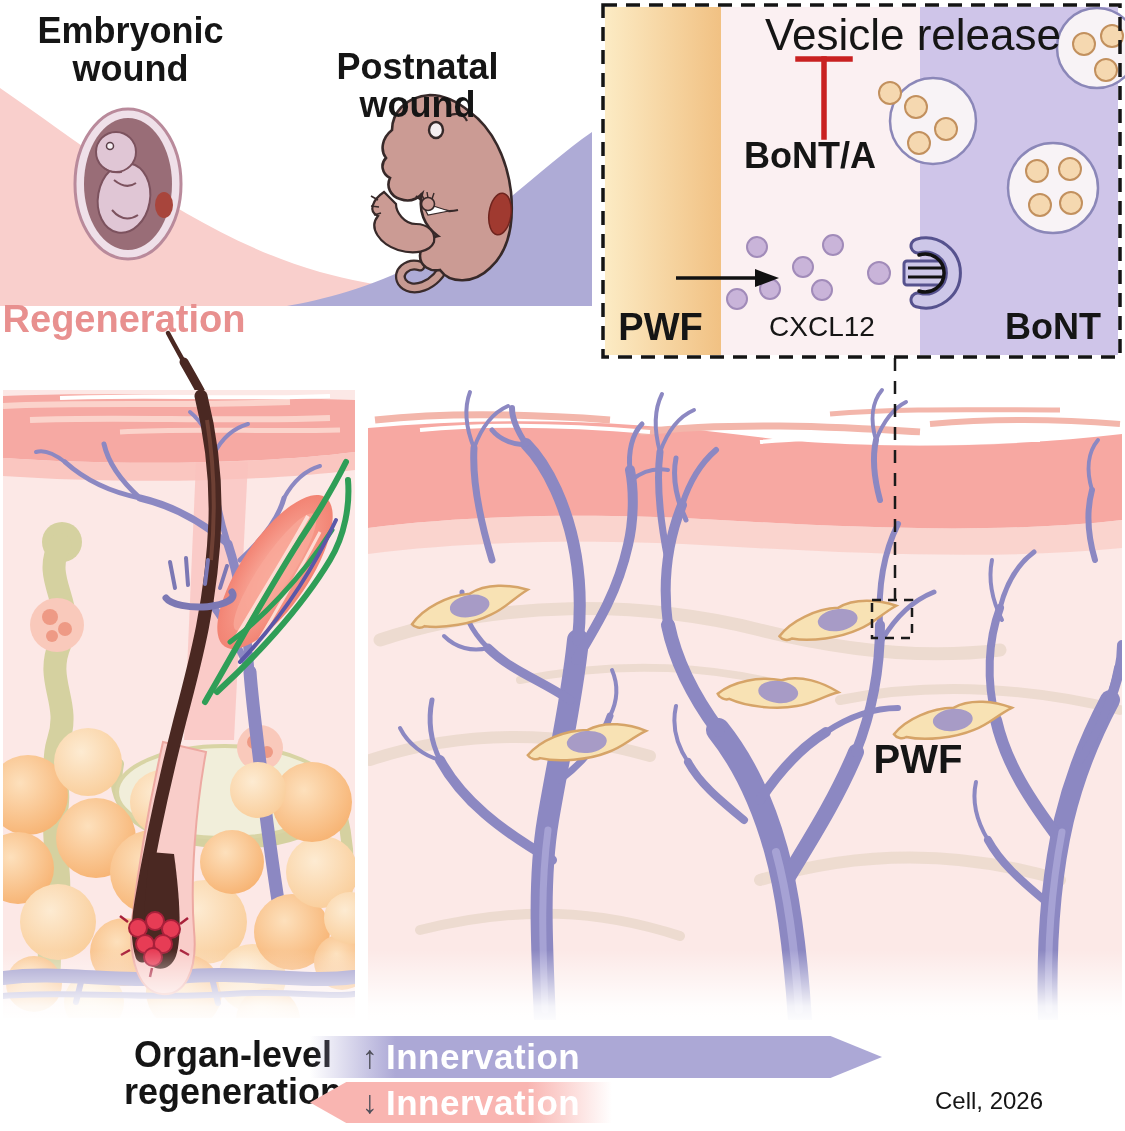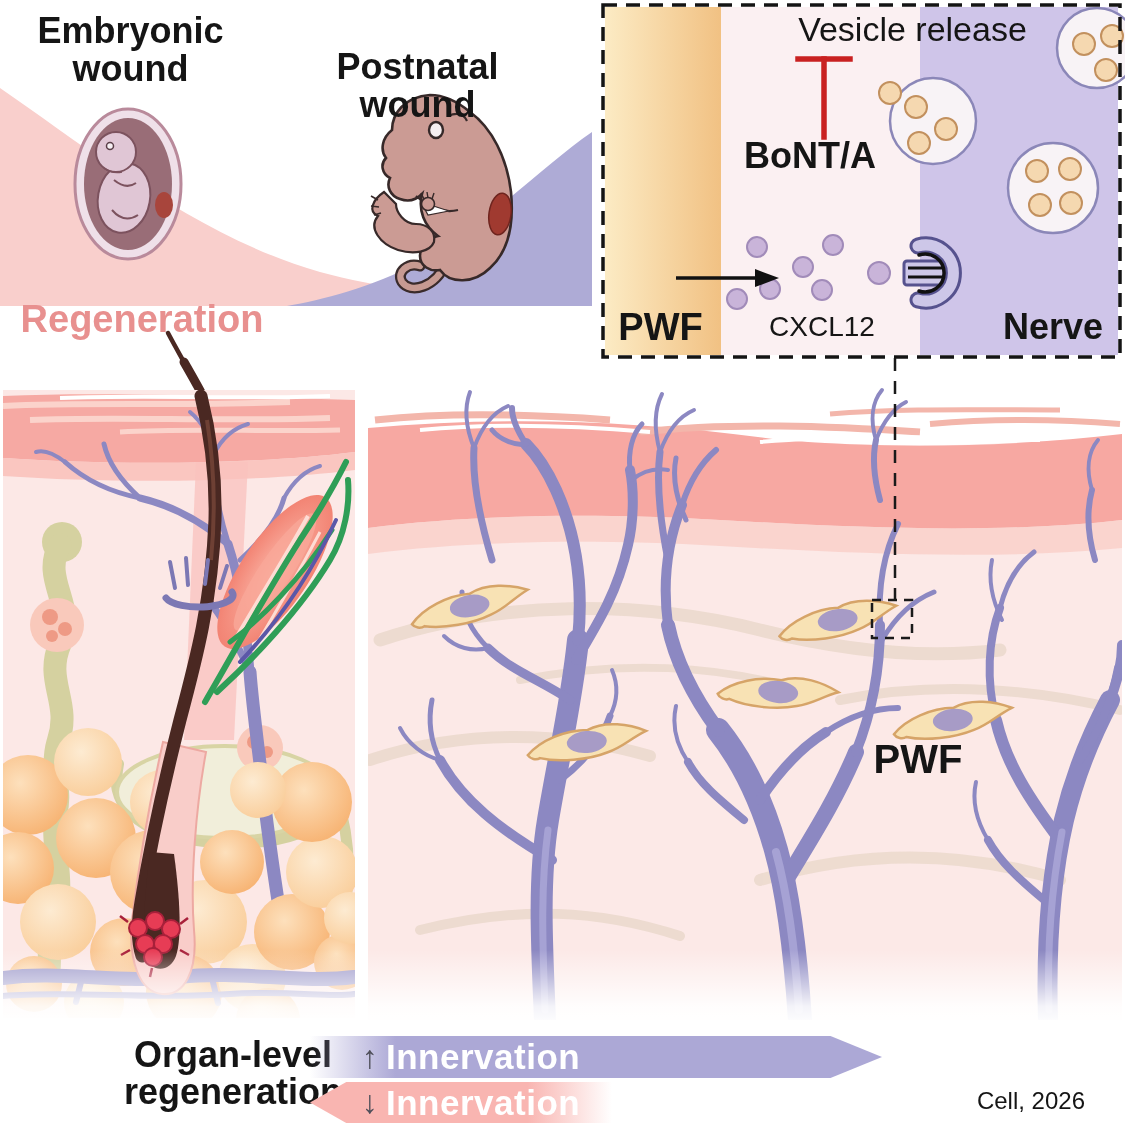--- a/index.html
+++ b/index.html
@@ -372,36 +372,36 @@
   </g>
 
   <g>
     <line x1="895" y1="358" x2="895" y2="600" stroke="#1A1A1A" stroke-width="2.5" stroke-dasharray="13 10"></line>
     <rect x="872" y="600" width="40" height="38" fill="none" stroke="#1A1A1A" stroke-width="2.5" stroke-dasharray="9 7"></rect>
   </g>
 </svg>
 
 <div class="lbl" style="left:28px;top:12px;width:205px;font-size:36px;">Embryonic wound</div>
 <div class="lbl" style="left:315px;top:12px;width:205px;font-size:36px;margin-top:36px;">Postnatal wound</div>
-<div class="lbl nowrap" style="left:0px;top:300px;width:248px;font-size:38px;color:#E8908F;padding-left:18px;">Regeneration</div>
-
-<div class="lbl reg nowrap" style="left:765px;top:12px;width:295px;font-size:34px;">Vesicle release</div>
+<div class="lbl nowrap" style="left:0px;top:300px;width:248px;font-size:38px;color:#E8908F;">Regeneration</div>
+
+<div class="lbl reg nowrap" style="left:765px;top:12px;width:295px;font-size:44px;">Vesicle release</div>
 <div class="lbl nowrap" style="left:736px;top:137px;width:148px;font-size:36px;">BoNT/A</div>
 <div class="lbl nowrap" style="left:608px;top:308px;width:105px;font-size:38px;">PWF</div>
 <div class="lbl reg nowrap" style="left:736px;top:312px;width:172px;font-size:28px;">CXCL12</div>
-<div class="lbl nowrap" style="left:994px;top:308px;width:118px;font-size:36px;">Nerve</div>
+<div class="lbl nowrap" style="left:994px;top:308px;width:118px;font-size:36px;">BoNT</div>
 
 <div class="lbl nowrap" style="left:868px;top:738px;width:100px;font-size:40px;">PWF</div>
 
 <div class="lbl" style="left:58px;top:1036px;width:350px;font-size:36px;line-height:1.04;">Organ-level regeneration</div>
 
 <div class="arrow-banner arrow-up">
   <span class="glyph">↑</span>
   <span class="txt">Innervation</span>
 </div>
 <div class="arrow-banner arrow-down">
   <span class="glyph">↓</span>
   <span class="txt">Innervation</span>
 </div>
 
-<div class="lbl reg nowrap" style="left:893px;top:1088px;width:192px;font-size:24px;text-align:right;">Cell, 2026</div>
+<div class="lbl reg nowrap" style="left:893px;top:1088px;width:192px;font-size:24px;">Cell, 2026</div>
 
 </div>
 
 </body></html>

